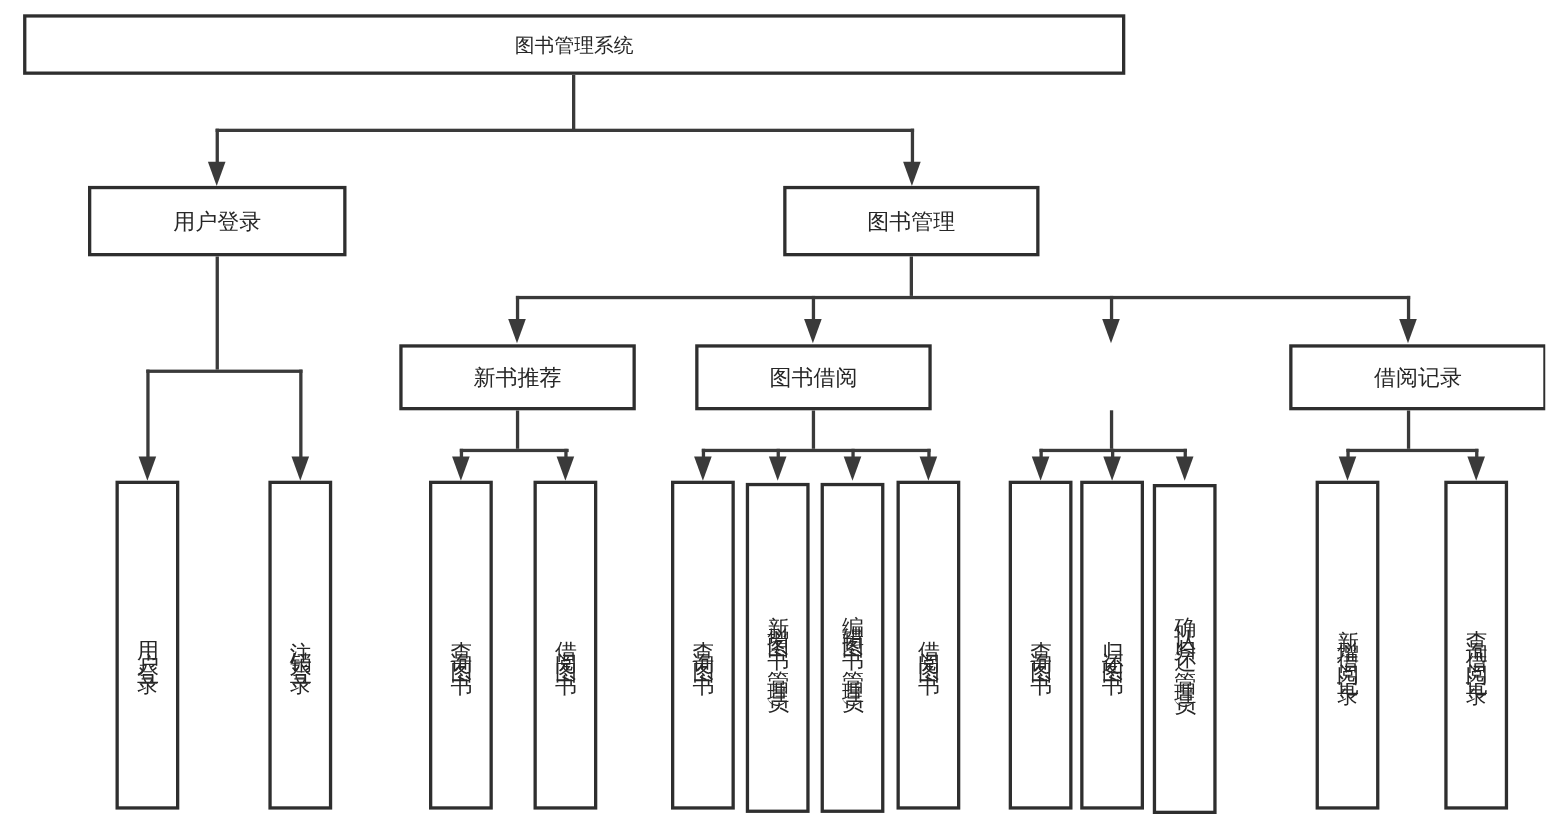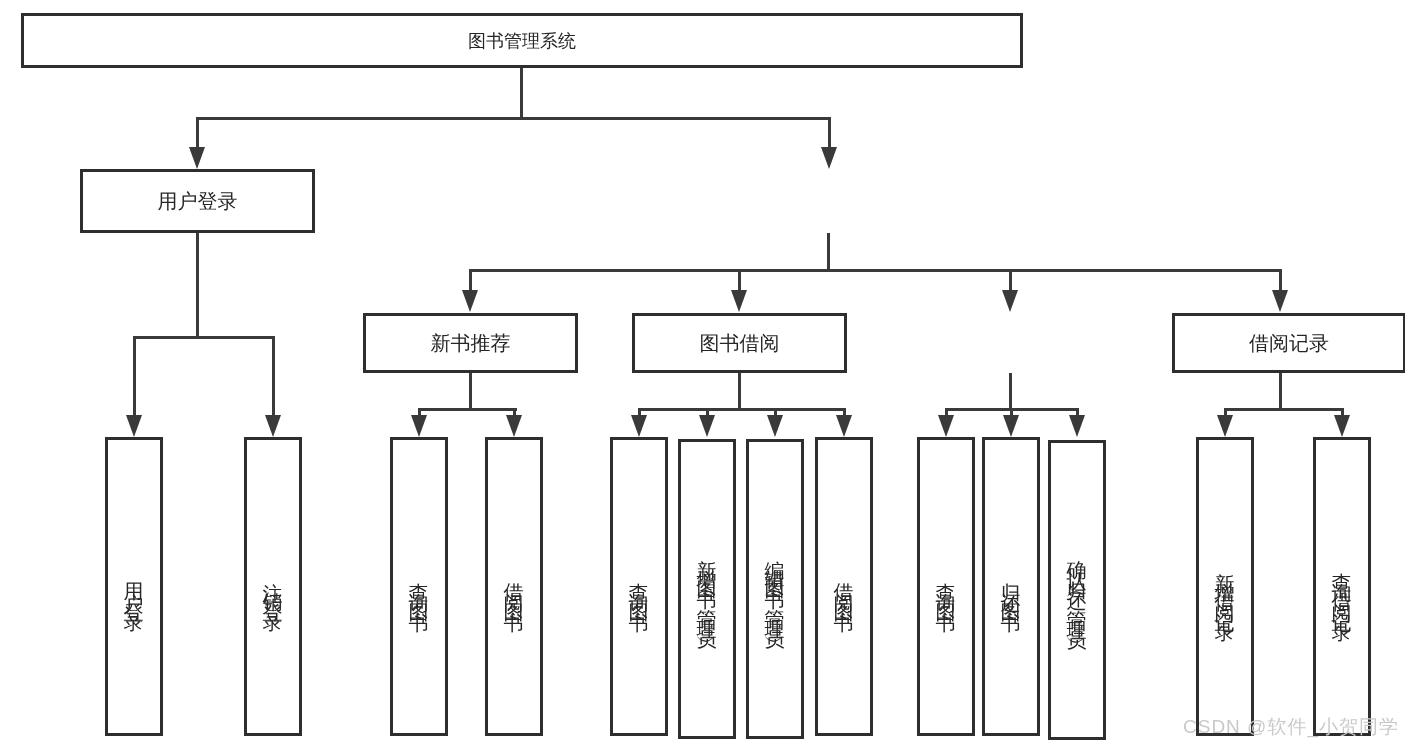--- a/index.html
+++ b/index.html
@@ -40,20 +40,23 @@
 <body>
 
 <div class="canvas">
 
   <div class="box hbox rootbox" style="left:21px;top:13px;width:1002px;height:55px">
     <span>图书管理系统</span>
   </div>
 
   <div class="box hbox" style="left:80px;top:169px;width:235px;height:64px">
     <span>用户登录</span>
+  </div>
+  <div class="box hbox" style="left:712px;top:169px;width:233px;height:64px">
+    <span>图书管理</span>
   </div>
 
   <div class="box hbox" style="left:632px;top:313px;width:215px;height:60px">
     <span>图书借阅</span>
   </div>
   <div class="box hbox" style="left:363px;top:313px;width:215px;height:60px">
     <span>新书推荐</span>
   </div>
   <div class="box hbox" style="left:1172px;top:313px;width:234px;height:60px">
     <span>借阅记录</span>
@@ -155,15 +158,14 @@
   <i class="ar" style="left:1003px;top:415px"></i>
   <i class="ar" style="left:1069px;top:415px"></i>
 
   <i class="vl" style="left:1279px;top:373px;height:35px"></i>
   <i class="hl" style="left:1224px;top:408px;width:120px"></i>
   <i class="vl" style="left:1224px;top:408px;height:9px"></i>
   <i class="vl" style="left:1341px;top:408px;height:9px"></i>
   <i class="ar" style="left:1217px;top:415px"></i>
   <i class="ar" style="left:1334px;top:415px"></i>
 
-  <div class="watermark">CSDN @软件_小贺同学</div>
 
 </div>
 
 </body></html>

